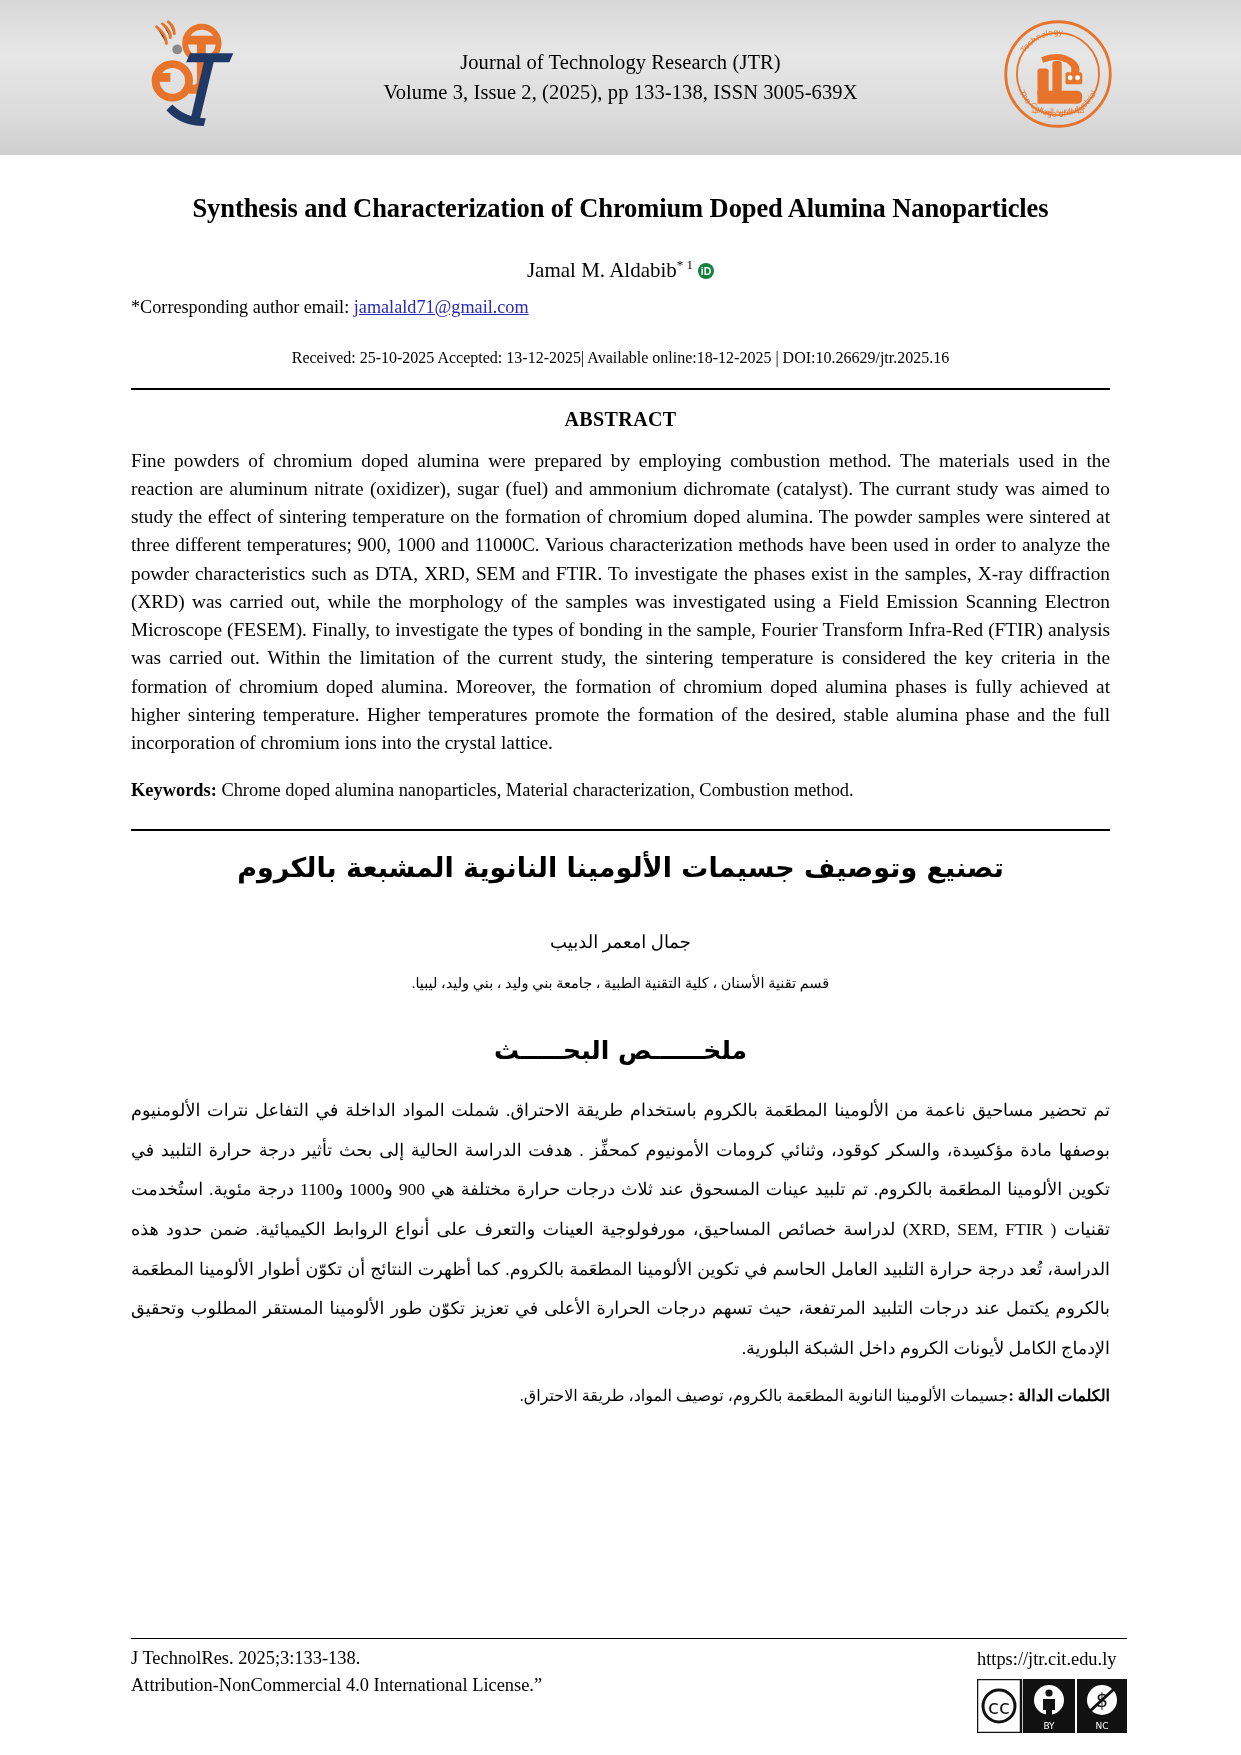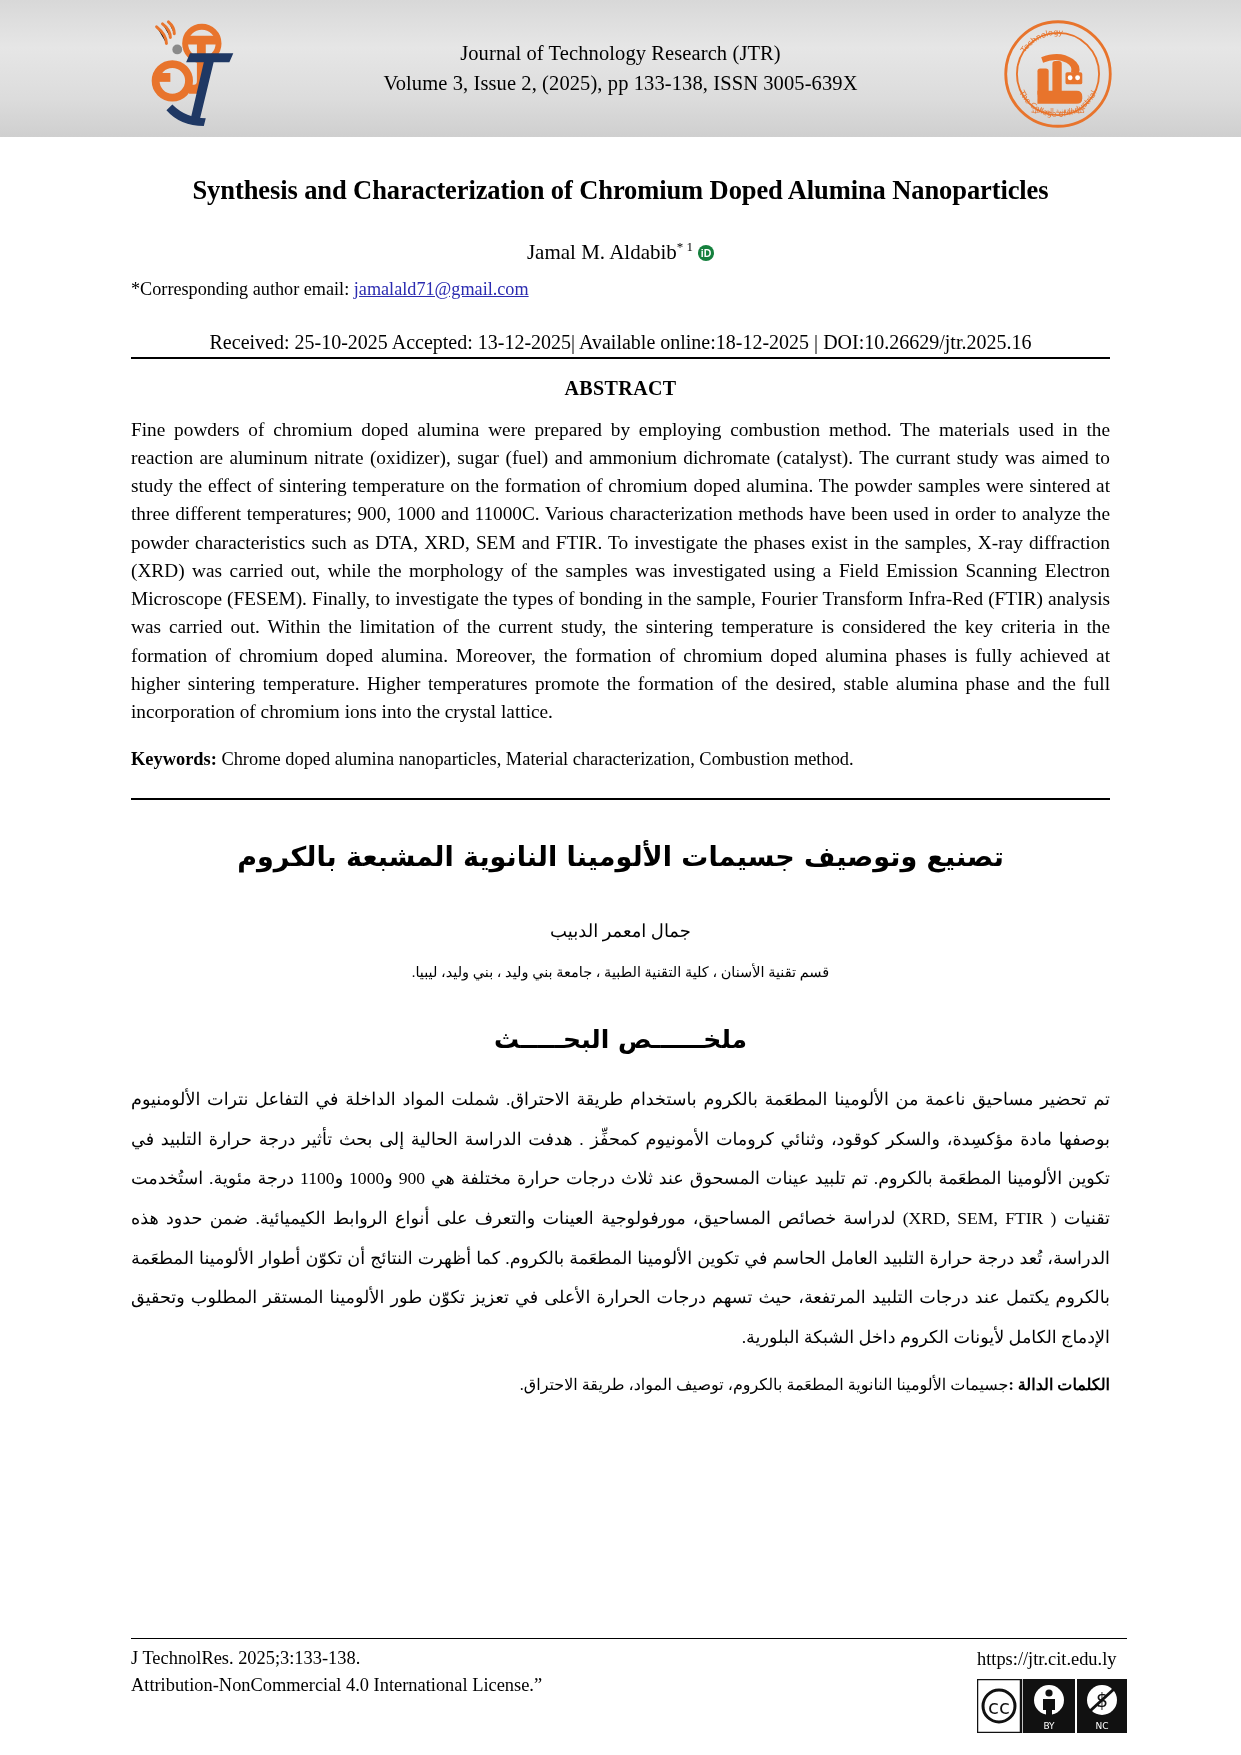--- a/index.html
+++ b/index.html
@@ -12,21 +12,21 @@
     height: 1755px;
     font-family: "Liberation Serif", serif;
     color: #000000;
     overflow: hidden;
     position: relative;
   }
 
   
   .masthead {
     position: relative;
-    height: 137px;
+    height: 155px;
     background: linear-gradient(180deg, #d8d8d8 0%, #e6e6e6 35%, #dcdcdc 72%, #cfcfcf 100%);
     display: flex;
     align-items: center;
     justify-content: center;
   }
   .masthead-center {
     text-align: center;
     line-height: 1.42;
   }
   .masthead-line {
@@ -104,22 +104,22 @@
     line-height: 1.42;
   }
   .email-link {
     color: #2a2ab0;
     text-decoration: underline;
   }
 
   .dates-line {
     margin-top: 28px;
     text-align: center;
-    font-size: 20px;
-    padding-bottom: 3px;
+    font-size: 16px;
+    padding-bottom: 21px;
   }
   .rule {
     border: 0;
     border-top: 2.2px solid #000;
     margin: 0;
   }
 
   .abstract-heading {
     margin-top: 18px;
     text-align: center;
@@ -149,21 +149,21 @@
     border: 0;
     border-top: 2.2px solid #000;
   }
 
   
   .ar {
     direction: rtl;
     font-family: "DejaVu Sans", "Liberation Sans", sans-serif;
   }
   .ar-title {
-    margin-top: 38px;
+    margin-top: 18px;
     text-align: center;
     font-size: 27px;
     font-weight: bold;
     line-height: 1.4;
   }
   .ar-author {
     margin-top: 44px;
     text-align: center;
     font-size: 18px;
     font-family: "Liberation Serif", serif;

